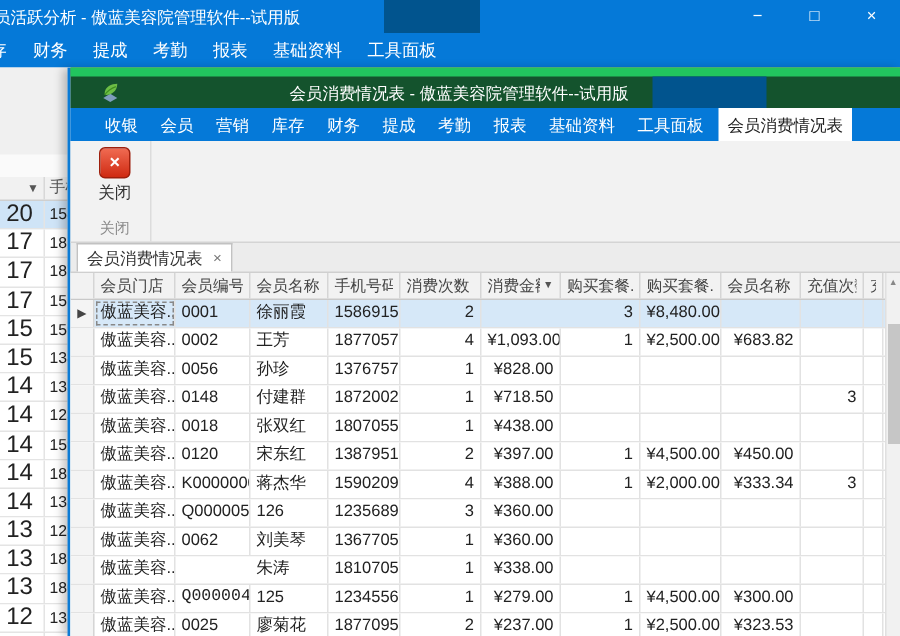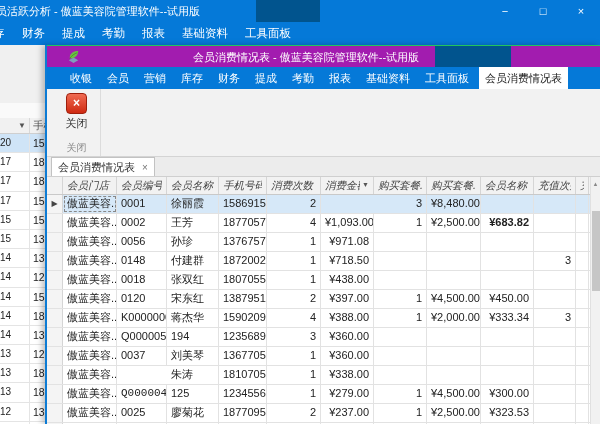--- a/index.html
+++ b/index.html
@@ -21,27 +21,27 @@
   .outer-menubar .menu-item{margin-left:7px;}
   
   .outer-body{position:absolute;left:0;top:45px;width:600px;height:379px;background:#f0f0f0;}
   .bg-docstrip{position:absolute;left:0;top:58px;width:46px;height:15px;background:#fafafa;border-bottom:1px solid #e3e3e3;}
   .bg-table{position:absolute;left:0;top:73px;width:46px;height:306px;background:#fff;overflow:hidden;}
   .bg-header{display:flex;height:15px;background:#f1f1f1;border-bottom:1px solid #cfcfcf;color:#555;}
   .bg-hc1{width:30px;text-align:right;padding-right:3px;font-size:8px;line-height:15px;border-right:1px solid #d8d8d8;box-sizing:border-box;}
   .bg-hc2{flex:1;padding-left:3px;font-size:10.5px;line-height:15px;white-space:nowrap;overflow:hidden;}
   .bg-row{display:flex;height:18.2px;border-bottom:1px solid #e4e4e4;background:#fff;}
   .bg-row.sel{background:#cfe4f7;}
-  .bg-c1{width:30px;text-align:left;padding-right:3px;font-size:10px;line-height:18px;border-right:1px solid #e4e4e4;box-sizing:border-box;}
+  .bg-c1{width:30px;text-align:center;padding-right:3px;font-size:16px;line-height:18px;border-right:1px solid #e4e4e4;box-sizing:border-box;}
   .bg-c2{flex:1;padding-left:3px;font-size:10.5px;line-height:18px;white-space:nowrap;overflow:hidden;}
   
   .inner-window{position:absolute;left:45px;top:45px;width:555px;height:379px;
       border-left:2px solid #0c7bd4;box-sizing:border-box;background:#f2f2f2;
       box-shadow:-3px 0 6px rgba(0,0,0,.25);}
-  .inner-titlebar{position:relative;height:21px;background:#a21caf;border-top:1px solid #22c55e;}
+  .inner-titlebar{position:relative;height:21px;background:#14532d;border-top:6px solid #22c55e;}
   .inner-dark{left:388px;width:76px;height:21px;}
   .app-icon{position:absolute;left:19px;top:3px;width:15px;height:15px;}
   .inner-title{position:absolute;left:146px;top:4px;color:#fff;font-size:11px;white-space:nowrap;}
   .inner-menubar{position:relative;height:22px;background:#0579d8;display:flex;align-items:stretch;padding-left:13px;}
   .inner-menubar .menu-item{margin-left:5px;font-size:11px;}
   .inner-menubar .menu-item.active{padding:0 6px;}
   
   .ribbon{height:68px;background:#f2f2f2;border-bottom:1px solid #d4d4d4;display:flex;padding-left:6px;box-sizing:border-box;}
   .rib-group{display:flex;flex-direction:column;border-right:1px solid #dcdcdc;}
   .rib-buttons{flex:1;display:flex;align-items:flex-start;justify-content:center;padding-top:3px;}
@@ -54,21 +54,21 @@
   
   .doc-tabs{height:19px;background:#ececec;border-bottom:1px solid #cfcfcf;display:flex;align-items:stretch;padding-left:4px;}
   .doc-tab{background:#fff;border:1px solid #c2c2c2;border-bottom:none;display:flex;align-items:center;
            padding:0 6px;gap:7px;font-size:11px;color:#333;}
   .doc-tab .x{color:#777;font-size:10px;}
   
   .grid{position:relative;height:249px;background:#fff;overflow:hidden;}
   .grid-inner{position:absolute;left:0;top:0;right:10px;}
   .g-header{display:flex;height:17px;background:#f2f2f2;border-bottom:1px solid #c9c9c9;color:#444;}
   .g-hcell{box-sizing:border-box;border-right:1px solid #d5d5d5;padding:0 4px;line-height:16px;font-size:10.5px;
-           white-space:nowrap;overflow:hidden;display:flex;align-items:flex-start;font-style:italic;}
+           white-space:nowrap;overflow:hidden;display:flex;align-items:center;}
   .g-hcell .cap{flex:1;overflow:hidden;}
   .g-hcell .sort{font-size:7px;color:#555;margin-left:2px;}
   .g-row{display:flex;height:18px;border-bottom:1px solid #e2e2e2;background:#fff;}
   .g-row.sel{background:#d6e8f8;}
   .g-sel{width:16px;box-sizing:border-box;border-right:1px solid #d5d5d5;background:#f4f4f4;
          font-size:8px;color:#444;text-align:center;line-height:17px;flex:none;}
   .g-header .g-sel{background:#f2f2f2;height:17px;}
   .g-cell{box-sizing:border-box;border-right:1px solid #e2e2e2;padding:0 4px;line-height:17px;font-size:11px;
           white-space:nowrap;overflow:hidden;flex:none;}
   .g-cell.r{text-align:right;}
@@ -291,32 +291,32 @@
             <div class="g-row">
               <div class="g-sel"></div>
               <div class="g-cell" style="width: 54px;">傲蓝美容...</div>
               <div class="g-cell" style="width: 50px;">0002</div>
               <div class="g-cell" style="width: 52px;">王芳</div>
               <div class="g-cell" style="width: 48px;">1877057...</div>
               <div class="g-cell r" style="width: 54px;">4</div>
               <div class="g-cell r" style="width: 53px;">¥1,093.00</div>
               <div class="g-cell r" style="width: 53px;">1</div>
               <div class="g-cell r" style="width: 54px;">¥2,500.00</div>
-              <div class="g-cell r" style="width: 53px; font-weight: bold;">¥683.82</div>
+              <div class="g-cell r" style="width: 53px;">¥683.82</div>
               <div class="g-cell r" style="width: 42px;"></div>
               <div class="g-cell r" style="width: 13px;"></div>
             </div>
             <div class="g-row">
               <div class="g-sel"></div>
               <div class="g-cell" style="width: 54px;">傲蓝美容...</div>
               <div class="g-cell" style="width: 50px;">0056</div>
               <div class="g-cell" style="width: 52px;">孙珍</div>
               <div class="g-cell" style="width: 48px;">1376757...</div>
               <div class="g-cell r" style="width: 54px;">1</div>
-              <div class="g-cell r" style="width: 53px;">¥971.08</div>
+              <div class="g-cell r" style="width: 53px;">¥828.00</div>
               <div class="g-cell r" style="width: 53px;"></div>
               <div class="g-cell r" style="width: 54px;"></div>
               <div class="g-cell r" style="width: 53px;"></div>
               <div class="g-cell r" style="width: 42px;"></div>
               <div class="g-cell r" style="width: 13px;"></div>
             </div>
             <div class="g-row">
               <div class="g-sel"></div>
               <div class="g-cell" style="width: 54px;">傲蓝美容...</div>
               <div class="g-cell" style="width: 50px;">0148</div>
@@ -369,34 +369,34 @@
               <div class="g-cell r" style="width: 53px;">1</div>
               <div class="g-cell r" style="width: 54px;">¥2,000.00</div>
               <div class="g-cell r" style="width: 53px;">¥333.34</div>
               <div class="g-cell r" style="width: 42px;">3</div>
               <div class="g-cell r" style="width: 13px;"></div>
             </div>
             <div class="g-row">
               <div class="g-sel"></div>
               <div class="g-cell" style="width: 54px;">傲蓝美容...</div>
               <div class="g-cell" style="width: 50px;">Q000005</div>
-              <div class="g-cell" style="width: 52px;">194</div>
+              <div class="g-cell" style="width: 52px;">126</div>
               <div class="g-cell" style="width: 48px;">1235689...</div>
               <div class="g-cell r" style="width: 54px;">3</div>
               <div class="g-cell r" style="width: 53px;">¥360.00</div>
               <div class="g-cell r" style="width: 53px;"></div>
               <div class="g-cell r" style="width: 54px;"></div>
               <div class="g-cell r" style="width: 53px;"></div>
               <div class="g-cell r" style="width: 42px;"></div>
               <div class="g-cell r" style="width: 13px;"></div>
             </div>
             <div class="g-row">
               <div class="g-sel"></div>
               <div class="g-cell" style="width: 54px;">傲蓝美容...</div>
-              <div class="g-cell" style="width: 50px;">0037</div>
+              <div class="g-cell" style="width: 50px;">0062</div>
               <div class="g-cell" style="width: 52px;">刘美琴</div>
               <div class="g-cell" style="width: 48px;">1367705...</div>
               <div class="g-cell r" style="width: 54px;">1</div>
               <div class="g-cell r" style="width: 53px;">¥360.00</div>
               <div class="g-cell r" style="width: 53px;"></div>
               <div class="g-cell r" style="width: 54px;"></div>
               <div class="g-cell r" style="width: 53px;"></div>
               <div class="g-cell r" style="width: 42px;"></div>
               <div class="g-cell r" style="width: 13px;"></div>
             </div>

